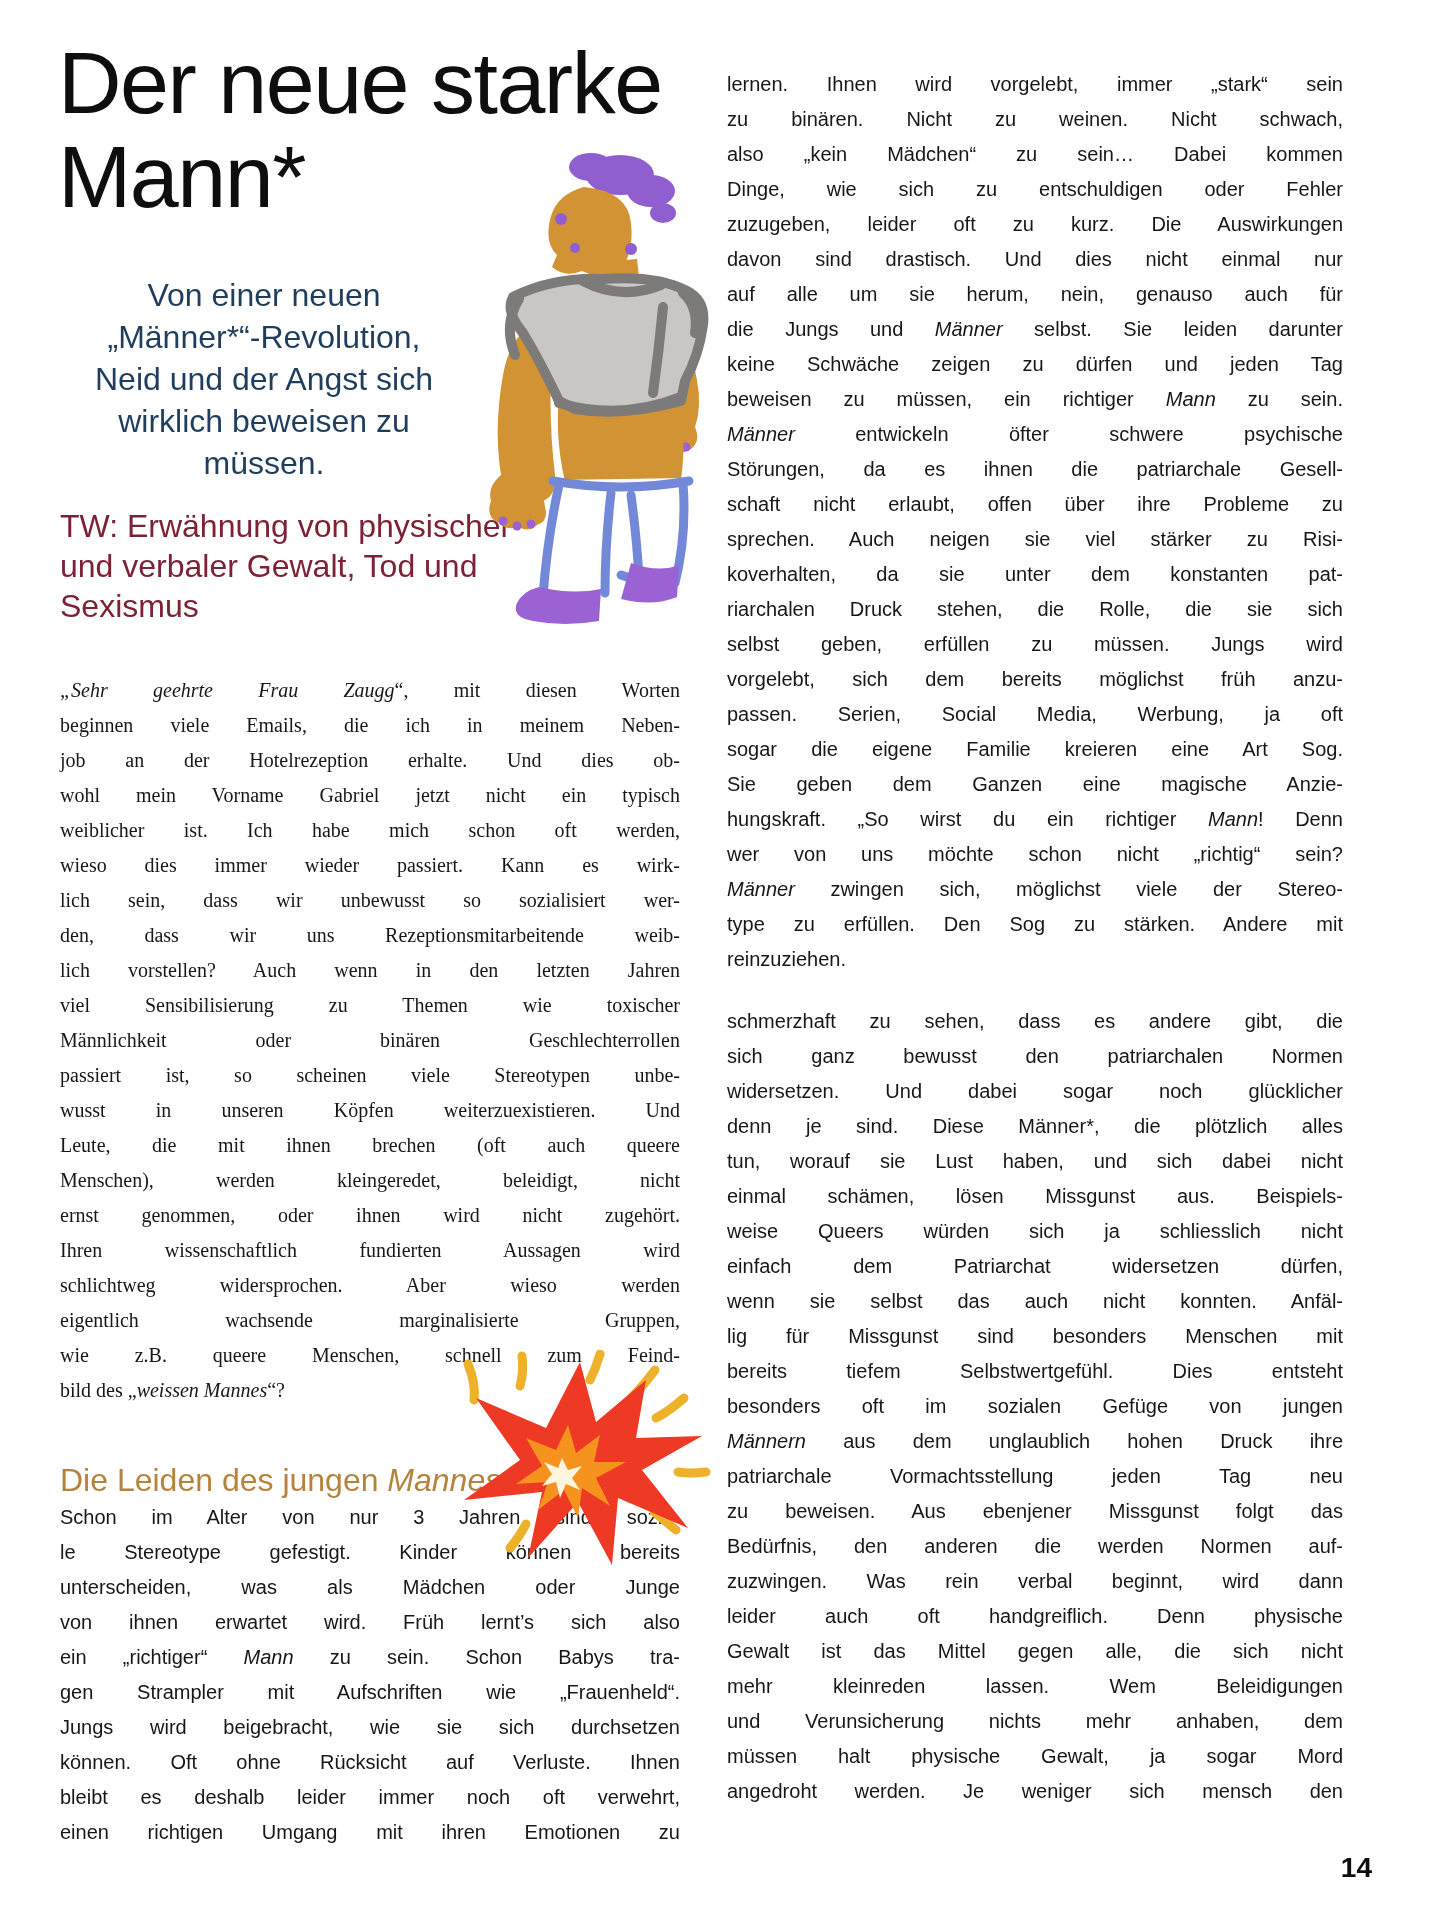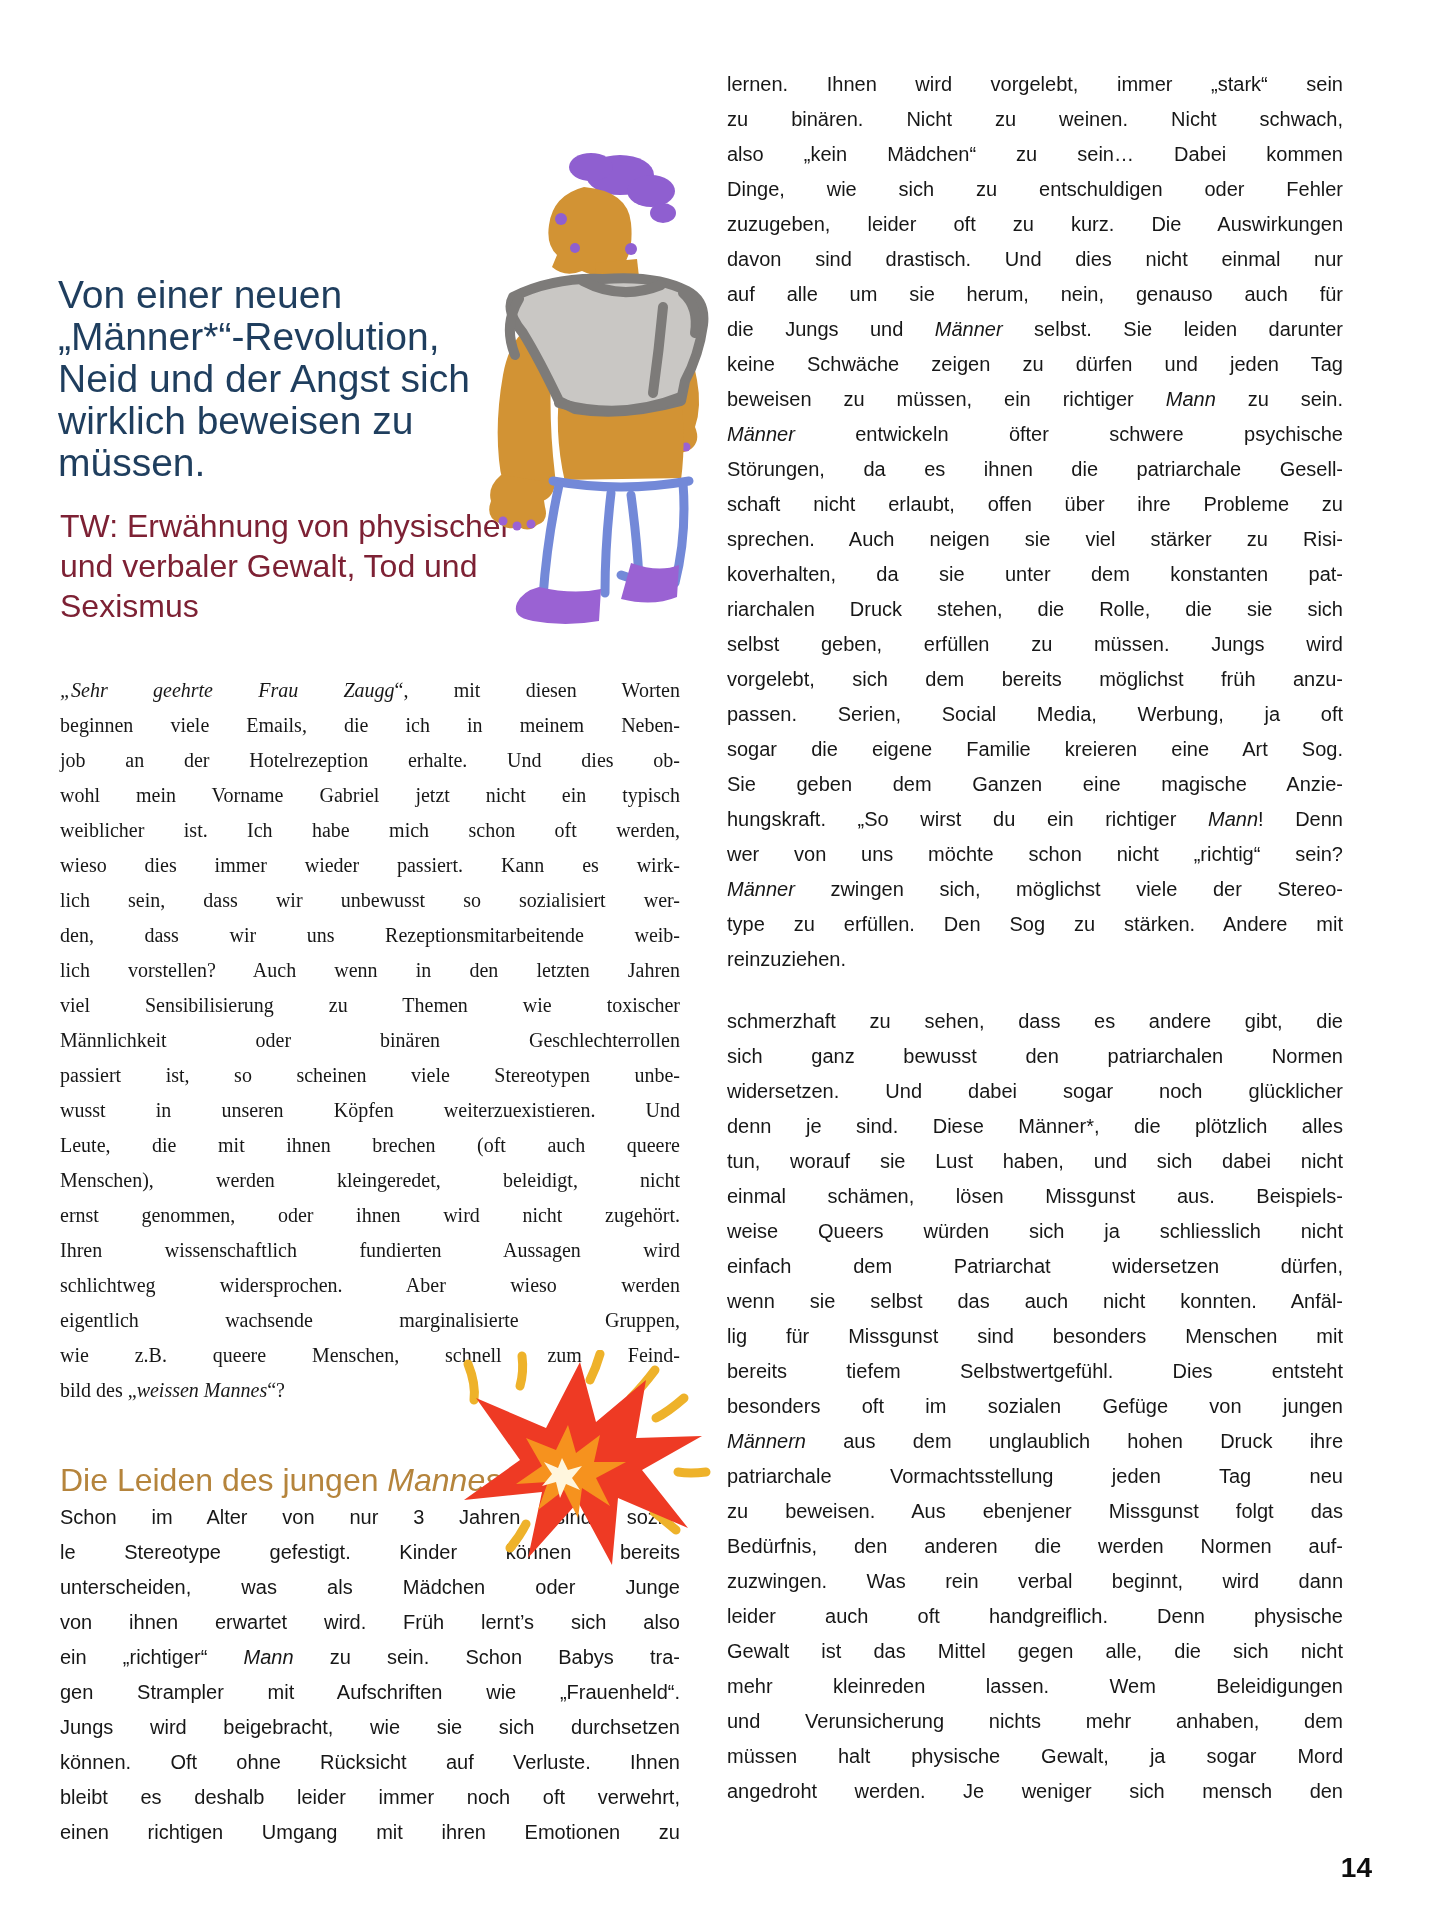--- a/index.html
+++ b/index.html
@@ -8,21 +8,21 @@
     font-family:"Liberation Sans",sans-serif;color:var(--ink);
     margin:0 auto;overflow:hidden;
   }
   .title{
     position:absolute;left:58px;top:36px;width:660px;
     font-size:88px;line-height:94px;letter-spacing:-1.5px;color:#0e0e0e;
     font-weight:400;
   }
   .intro{
     position:absolute;left:58px;top:274px;width:412px;
-    text-align:left;font-size:39px;line-height:42px;color:var(--navy);
+    text-align:center;font-size:32px;line-height:42px;color:var(--navy);
   }
   .tw{
     position:absolute;left:60px;top:506px;width:470px;
     font-size:32px;line-height:40px;color:var(--maroon);
   }
   .bodytext{font-size:20px;line-height:35px;color:var(--ink);}
   .para-left-1{position:absolute;left:60px;top:673px;width:620px;font-family:Liberation Serif, serif;}
   .section-heading{
     position:absolute;left:60px;top:1460px;width:620px;
     font-size:32px;line-height:40px;color:var(--gold);
@@ -37,20 +37,24 @@
     font-size:28px;line-height:35px;font-weight:700;color:#0e0e0e;
   }
   .illus{position:absolute;pointer-events:none;}
   i{font-style:italic;text-align:center;}
 </style>
 </head>
 <body>
 
 <div class="page">
 
+  <div class="title">
+      <div class="line">Der neue starke</div>
+      <div class="line">Mann*</div>
+    </div>
 
   <div class="intro">
       <div class="line">Von einer neuen</div>
       <div class="line">„Männer*“-Revolution,</div>
       <div class="line">Neid und der Angst sich</div>
       <div class="line">wirklich beweisen zu</div>
       <div class="line">müssen.</div>
     </div>
 
   <div class="tw">

